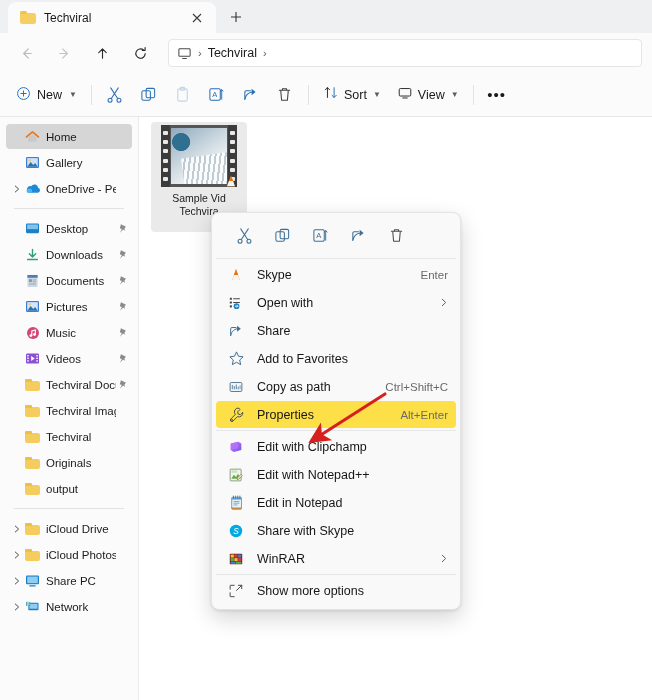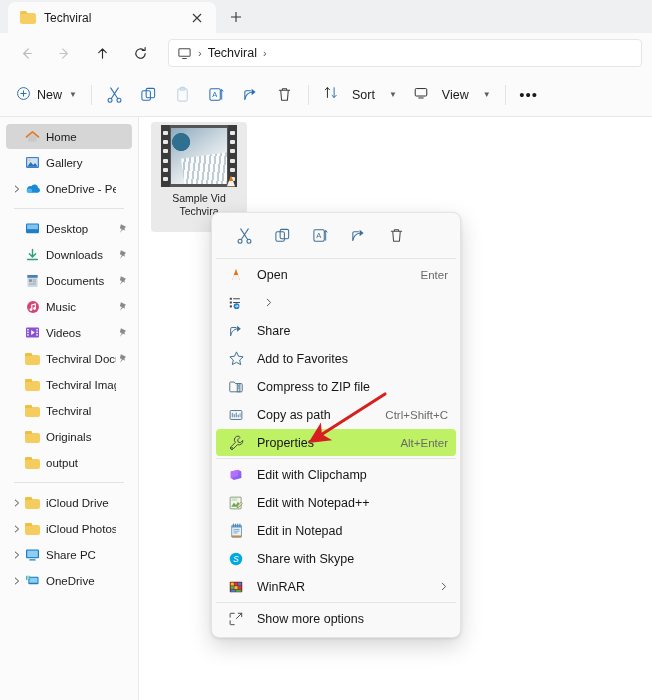--- a/index.html
+++ b/index.html
@@ -82,21 +82,21 @@
     display:flex;align-items:center;gap:6px;
     height:30px; padding:0 8px 0 6px; margin-left:10px; border-radius:4px;
     font-size:12.5px; color:#1a1a1a;
   }
   .tb-sep { width:1px; height:20px; background:#e3e3e3; margin:0 6px; }
   .tb-icon {
     width:34px;height:30px; display:flex;align-items:center;justify-content:center;
     border-radius:4px;
   }
   .tb-labeled {
-    display:flex;align-items:center;gap:13px;
+    display:flex;align-items:center;gap:5px;
     height:30px;padding:0 8px; border-radius:4px;
     font-size:12.5px;color:#1a1a1a;
   }
   .tb-more {
     width:34px;height:30px;display:flex;align-items:center;justify-content:center;
     border-radius:4px; font-size:15px; color:#1a1a1a; letter-spacing:1px;
   }
   .chev-sm { color:#5d5d5d; font-size:8px; margin-left:1px; }
 
   
@@ -178,21 +178,21 @@
   .ctx-topbtn {
     width:36px;height:30px;border-radius:4px;
     display:flex;align-items:center;justify-content:center;
   }
   .ctx-sep { height:1px; background:#e6e6e6; margin:2px 4px; }
   .ctx-item {
     position:relative; display:flex; align-items:center;
     height:27px; margin:1px 4px; padding:0 8px 0 10px;
     border-radius:4px; font-size:12.5px; color:#161616;
   }
-  .ctx-item.highlight { background:#bef264; }
+  .ctx-item.highlight { background:#fde047; }
   .ctx-ico { width:20px;height:18px;flex:0 0 auto; margin-right:11px; display:flex; align-items:center; justify-content:center; }
   .ctx-label { flex:1 1 auto; white-space:nowrap; }
   .ctx-accel { font-size:11.5px; color:#6a6a6a; margin-left:8px; white-space:nowrap; }
   .ctx-sub { color:#5a5a5a; font-size:10px; margin-left:8px; display:flex;align-items:center;}
 
   
   .annotation { position:absolute; left:285px; top:390px; width:110px; height:62px; pointer-events:none; }
 </style>
 </head>
 <body>
@@ -414,20 +414,37 @@
         <svg width="13" height="14" viewBox="0 0 14 15">
             <rect x="1.5" y="1" width="11" height="13" rx="1" fill="#cfd8e0"></rect>
             <rect x="1.5" y="1" width="11" height="3" fill="#4a7fae"></rect>
             <rect x="3.3" y="5.6" width="3" height="3" fill="#7f94a8"></rect>
             <rect x="7.2" y="5.8" width="3.6" height="1.1" fill="#9aa9b8"></rect>
             <rect x="7.2" y="7.8" width="3.6" height="1.1" fill="#9aa9b8"></rect>
             <rect x="3.3" y="10.2" width="7.5" height="1.1" fill="#9aa9b8"></rect>
           </svg>
       </span>
       <span class="side-label">Documents</span>
+      <span class="side-pin">
+        <svg width="10" height="11" viewBox="0 0 11 12">
+            <path d="M3.2 1.2 L8.8 4.2 L7.2 5.6 L7.6 8.6 L5.6 7.2 L2.2 10.6 L4.2 6.6 L2 5.6 Z" fill="#8a8a8a"></path>
+          </svg>
+      </span>
+    </div>
+    <div class="side-item">
+      <span class="side-exp empty">›</span>
+      <span class="side-ico">
+        <svg width="15" height="13" viewBox="0 0 16 14">
+            <rect x="1" y="1" width="14" height="12" rx="1.4" fill="#3c7fd0"></rect>
+            <rect x="2.3" y="2.3" width="11.4" height="9.4" fill="#d3e6fa"></rect>
+            <path d="M2.3 11.7 L6 6.4 L8.8 9.6 L10.8 7.6 L13.7 11.7 Z" fill="#2d6fb8"></path>
+            <circle cx="5" cy="4.6" r="1.2" fill="#f2c94c"></circle>
+          </svg>
+      </span>
+      <span class="side-label">Pictures</span>
       <span class="side-pin">
         <svg width="10" height="11" viewBox="0 0 11 12">
             <path d="M3.2 1.2 L8.8 4.2 L7.2 5.6 L7.6 8.6 L5.6 7.2 L2.2 10.6 L4.2 6.6 L2 5.6 Z" fill="#8a8a8a"></path>
           </svg>
       </span>
     </div>
     <div class="side-item">
       <span class="side-exp empty">›</span>
       <span class="side-ico">
         <svg width="14" height="14" viewBox="0 0 15 15">
@@ -559,21 +576,21 @@
           </svg>
       </span>
       <span class="side-ico">
         <svg width="15" height="13" viewBox="0 0 16 14">
             <rect x="3.5" y="3" width="11" height="8" rx="1.1" fill="#1f7fc4"></rect>
             <rect x="4.6" y="4.1" width="8.8" height="5.3" fill="#8fcdf2"></rect>
             <path d="M1 2 L5.5 2 L5.5 6.5 L1 6.5 Z" fill="#3aa6a6"></path>
             <path d="M1.8 3 H4.7 M1.8 4.4 H4.7 M1.8 5.7 H3.6" stroke="#fff" stroke-width=".8"></path>
           </svg>
       </span>
-      <span class="side-label">OneDrive</span>
+      <span class="side-label">Network</span>
       <span class="side-pin"></span>
     </div>
   </div>
 
   <div class="content">
     <div class="file-tile">
       <div class="film">
         <div class="strip l">
             <i></i>
             <i></i>
@@ -648,36 +665,37 @@
     <div class="ctx-sep"></div>
 
     <div class="ctx-item">
       <span class="ctx-ico">
         <svg width="16" height="16" viewBox="0 0 18 18">
           <path d="M9 2 L13.2 14.5 H4.8 Z" fill="#e8730d"></path>
           <path d="M6.6 9 H11.4 L13.2 14.5 H4.8 Z" fill="#f5f5f5"></path>
           <path d="M7.4 7 H10.6 L11.4 9 H6.6 Z" fill="#e8730d"></path>
         </svg>
       </span>
-      <span class="ctx-label">Open</span>
+      <span class="ctx-label">Skype</span>
       <span class="ctx-accel">Enter</span>
     </div>
 
     <div class="ctx-item">
       <span class="ctx-ico">
         <svg width="16" height="16" viewBox="0 0 18 18">
           <rect x="2" y="3" width="2.4" height="2.4" rx=".4" fill="#4a4a4a"></rect>
           <rect x="2" y="7.3" width="2.4" height="2.4" rx=".4" fill="#4a4a4a"></rect>
           <rect x="2" y="11.6" width="2.4" height="2.4" rx=".4" fill="#4a4a4a"></rect>
           <rect x="5.6" y="3.7" width="8" height="1.1" rx=".5" fill="#4a4a4a"></rect>
           <rect x="5.6" y="8" width="8" height="1.1" rx=".5" fill="#4a4a4a"></rect>
           <circle cx="9.6" cy="12.6" r="3.2" fill="#1f7fc4"></circle>
           <path d="M8.3 12.6 L11 12.6 M10 11.4 L11.2 12.6 L10 13.8" stroke="#fff" stroke-width=".9" fill="none" stroke-linecap="round" stroke-linejoin="round"></path>
         </svg>
       </span>
+      <span class="ctx-label">Open with</span>
       <span class="ctx-sub">
         <svg width="8" height="9" viewBox="0 0 8 9">
             <path d="M2.3 1.2 L5.6 4.5 L2.3 7.8" stroke="#5a5a5a" stroke-width="1" fill="none" stroke-linecap="round" stroke-linejoin="round"></path>
           </svg>
       </span>
     </div>
 
     <div class="ctx-item">
       <span class="ctx-ico">
         <svg width="16" height="16" viewBox="0 0 18 18">
@@ -691,30 +709,20 @@
 
     <div class="ctx-item">
       <span class="ctx-ico">
         <svg width="17" height="17" viewBox="0 0 18 18">
           <path d="M9 2 L11.1 6.6 L16 7.2 L12.4 10.6 L13.4 15.5 L9 13 L4.6 15.5 L5.6 10.6 L2 7.2 L6.9 6.6 Z" stroke="#3d6f96" stroke-width="1.05" fill="none" stroke-linejoin="round"></path>
         </svg>
       </span>
       <span class="ctx-label">Add to Favorites</span>
     </div>
 
-    <div class="ctx-item">
-      <span class="ctx-ico">
-        <svg width="16" height="16" viewBox="0 0 18 18">
-          <path d="M2 4.4 A1 1 0 0 1 3 3.4 H7 L8.4 5.2 H15 A1 1 0 0 1 16 6.2 V13.4 A1 1 0 0 1 15 14.4 H3 A1 1 0 0 1 2 13.4 Z" stroke="#4a6d86" stroke-width="1.05" fill="none" stroke-linejoin="round"></path>
-          <rect x="10.4" y="5.2" width="3" height="9.2" fill="#cfe0ec" stroke="#4a6d86" stroke-width="1"></rect>
-          <path d="M11.3 7.1 H12.5 M11.3 8.8 H12.5 M11.3 10.5 H12.5" stroke="#4a6d86" stroke-width=".8"></path>
-        </svg>
-      </span>
-      <span class="ctx-label">Compress to ZIP file</span>
-    </div>
 
     <div class="ctx-item">
       <span class="ctx-ico">
         <svg width="16" height="16" viewBox="0 0 18 18">
           <rect x="2.4" y="4" width="13.2" height="10" rx="1.1" stroke="#4a6d86" stroke-width="1.05" fill="none"></rect>
           <rect x="4.2" y="6.6" width="1.5" height="5" fill="#7aa0bd"></rect>
           <rect x="6.4" y="8" width="1.5" height="3.6" fill="#7aa0bd"></rect>
           <rect x="8.6" y="6.2" width="1.5" height="5.4" fill="#7aa0bd"></rect>
           <rect x="10.8" y="8.6" width="1.5" height="3" fill="#7aa0bd"></rect>
           <rect x="13" y="7" width="1.2" height="4.6" fill="#7aa0bd"></rect>

